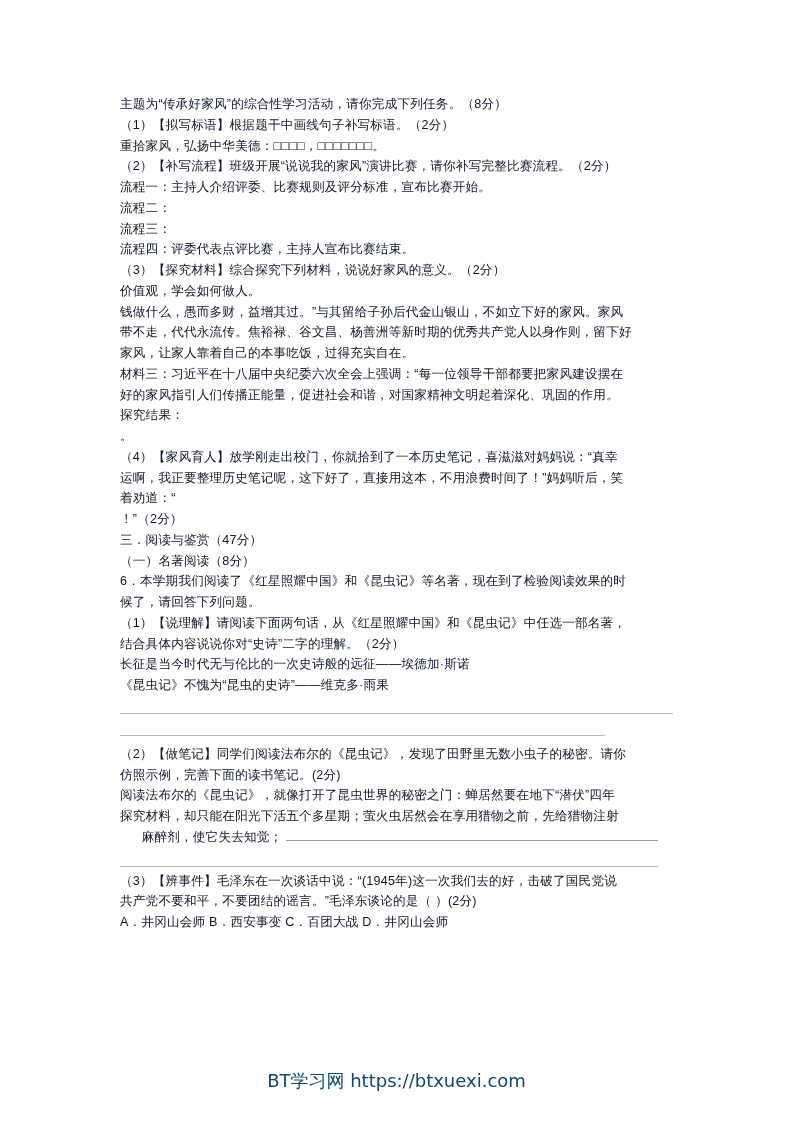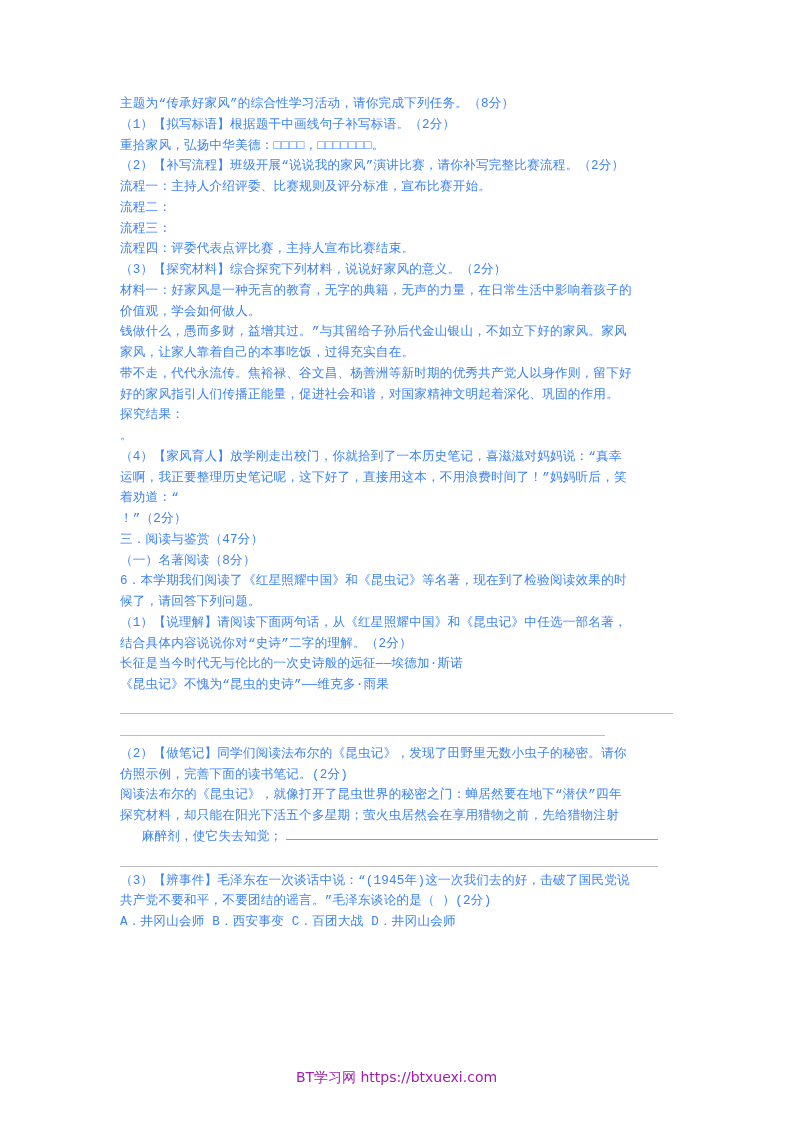--- a/index.html
+++ b/index.html
@@ -1,49 +1,49 @@
 <!DOCTYPE html>
 <html><head>
 <meta charset="utf-8">
 <style>
   html, body { margin: 0; padding: 0; background: #ffffff; }
   body { width: 793px; height: 1122px; position: relative; overflow: hidden; }
   .page {
     position: absolute; left: 120px; top: 94px; width: 560px;
-    font-family: Liberation Mono, monospace;
-    font-size: 12.6px; line-height: 20.75px; color: #3b82f6;
+    font-family: Liberation Sans, sans-serif;
+    font-size: 12.6px; line-height: 20.75px; color: #0f172a;
     letter-spacing: 0.2px;
   }
   .line { white-space: nowrap; display: block; }
   .rule { display: block; border: 0; border-top: 1px solid #bdbdbd; height: 0; margin: 0; }
   .blank-inline { display: inline-block; width: 372px; border-bottom: 1px solid #9a9a9a; height: 12px; vertical-align: baseline; margin-left: 4px; }
   .footer {
     position: absolute; left: 0; right: 0; top: 1069px; text-align: center;
-    font-family: "DejaVu Sans", "Liberation Sans", sans-serif; font-size: 14px; color: #a21caf;
+    font-family: "DejaVu Sans", "Liberation Sans", sans-serif; font-size: 18px; color: #0c4a6e;
   }
 </style>
 </head>
 <body>
 
 <div class="page">
   <div id="main-lines">
       <span class="line">主题为“传承好家风”的综合性学习活动，请你完成下列任务。（8分）</span>
       <span class="line">（1）【拟写标语】根据题干中画线句子补写标语。（2分）</span>
       <span class="line">重拾家风，弘扬中华美德：□□□□，□□□□□□□。</span>
       <span class="line">（2）【补写流程】班级开展“说说我的家风”演讲比赛，请你补写完整比赛流程。（2分）</span>
       <span class="line">流程一：主持人介绍评委、比赛规则及评分标准，宣布比赛开始。</span>
       <span class="line">流程二：</span>
       <span class="line">流程三：</span>
       <span class="line">流程四：评委代表点评比赛，主持人宣布比赛结束。</span>
       <span class="line">（3）【探究材料】综合探究下列材料，说说好家风的意义。（2分）</span>
-      <span class="line">材料一：好家风是一种无言的教育，无字的典籍，无声的力量，在日常生活中影响着孩子的</span>
       <span class="line">价值观，学会如何做人。</span>
       <span class="line">钱做什么，愚而多财，益增其过。”与其留给子孙后代金山银山，不如立下好的家风。家风</span>
+      <span class="line">带不走，代代永流传。焦裕禄、谷文昌、杨善洲等新时期的优秀共产党人以身作则，留下好</span>
       <span class="line">家风，让家人靠着自己的本事吃饭，过得充实自在。</span>
-      <span class="line">带不走，代代永流传。焦裕禄、谷文昌、杨善洲等新时期的优秀共产党人以身作则，留下好</span>
+      <span class="line">材料三：习近平在十八届中央纪委六次全会上强调：“每一位领导干部都要把家风建设摆在</span>
       <span class="line">好的家风指引人们传播正能量，促进社会和谐，对国家精神文明起着深化、巩固的作用。</span>
       <span class="line">探究结果：</span>
       <span class="line">。</span>
       <span class="line">（4）【家风育人】放学刚走出校门，你就拾到了一本历史笔记，喜滋滋对妈妈说：“真幸</span>
       <span class="line">运啊，我正要整理历史笔记呢，这下好了，直接用这本，不用浪费时间了！”妈妈听后，笑</span>
       <span class="line">着劝道：“</span>
       <span class="line">！”（2分）</span>
       <span class="line">三．阅读与鉴赏（47分）</span>
       <span class="line">（一）名著阅读（8分）</span>
       <span class="line">6．本学期我们阅读了《红星照耀中国》和《昆虫记》等名著，现在到了检验阅读效果的时</span>

